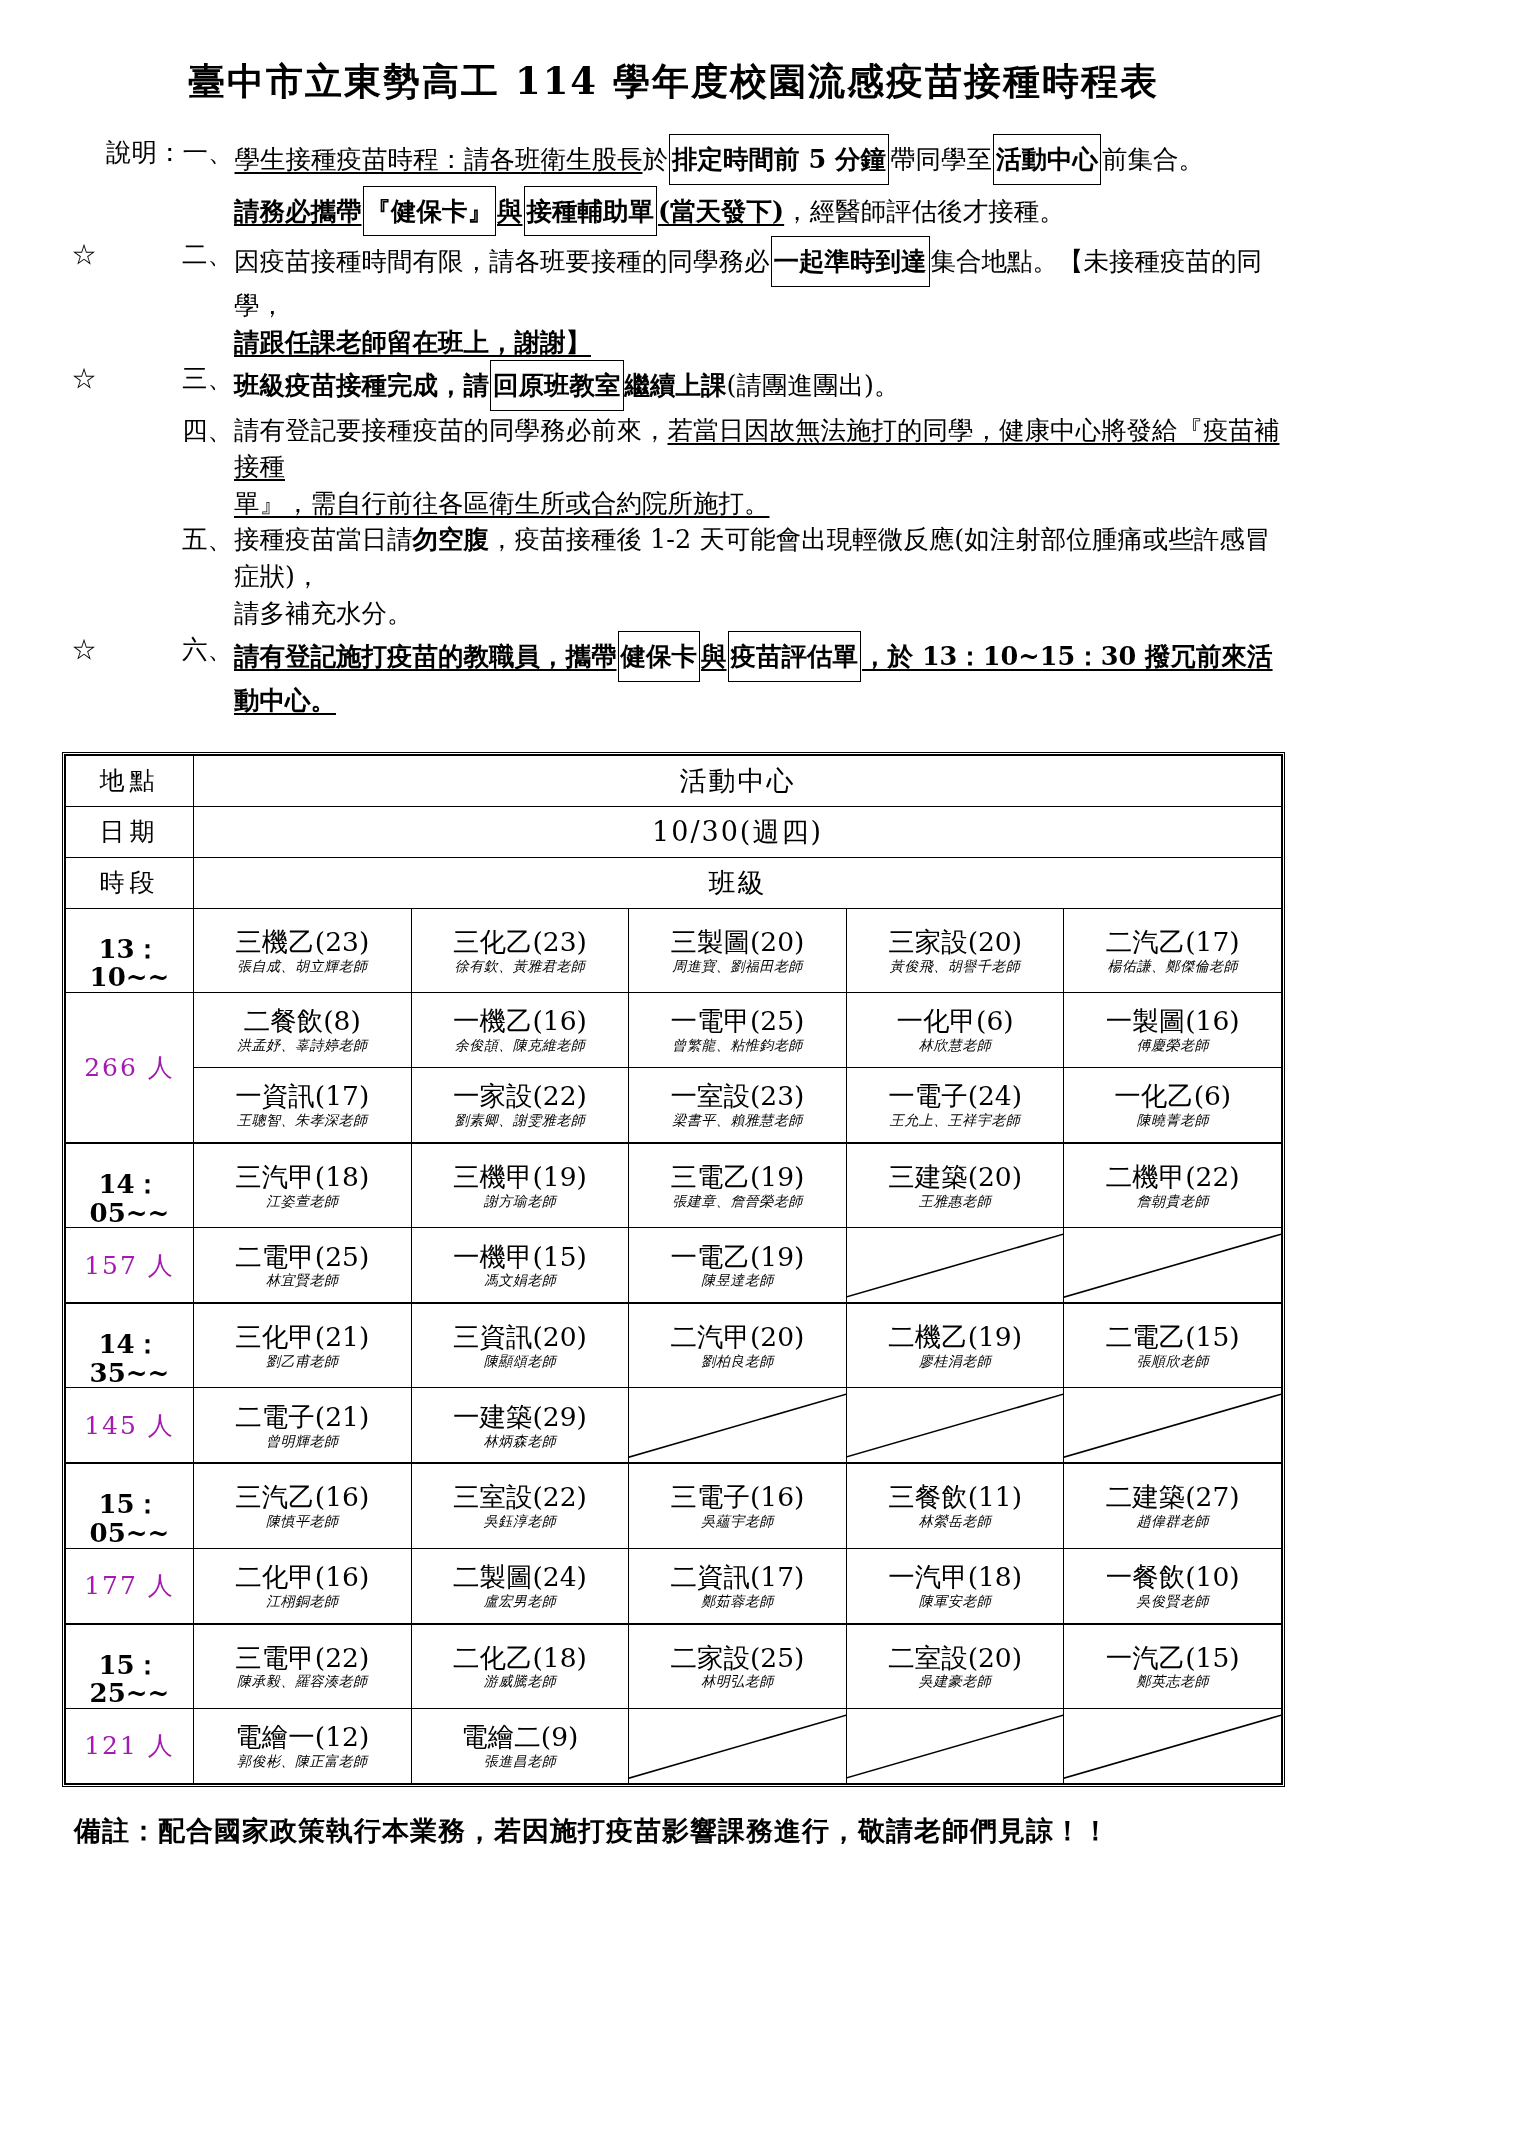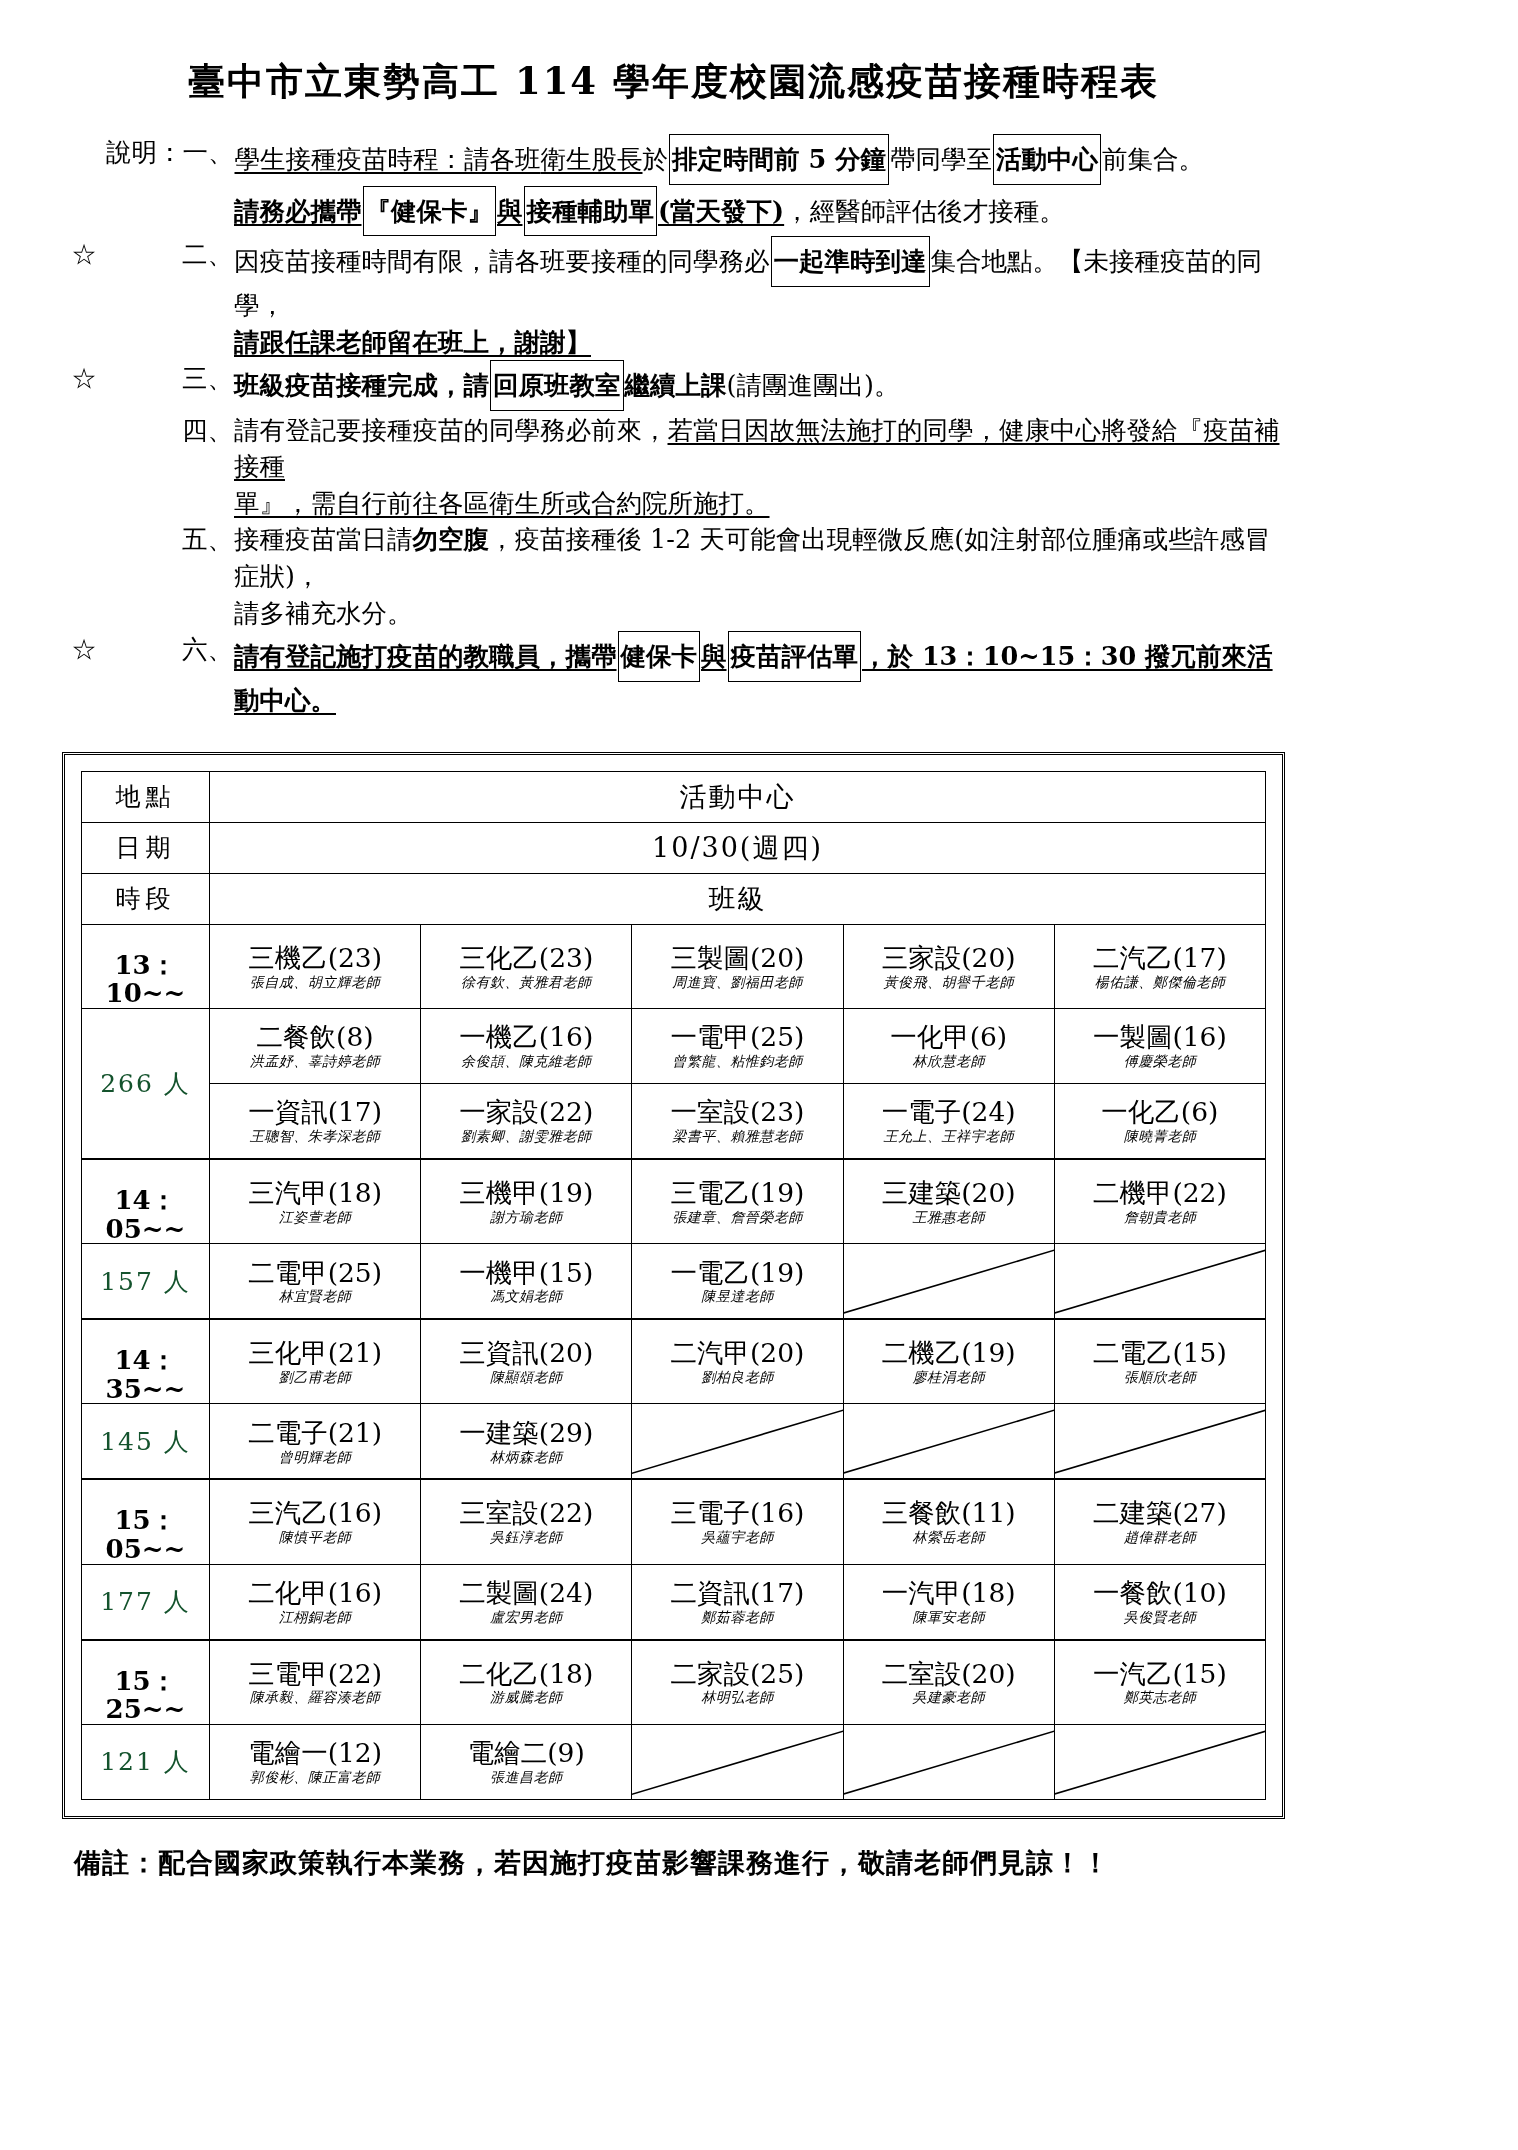--- a/index.html
+++ b/index.html
@@ -78,21 +78,21 @@
     padding: 10px 2px;
     line-height: 1.12;
     font-weight: bold;
     margin: 0 1px;
     vertical-align: baseline;
   }
 
   
   .sched-wrap {
     border: 3px double #000;
-    padding: 16px;
+    padding: 0;
   }
   table.sched {
     border-collapse: collapse;
     width: 100%;
     table-layout: fixed;
   }
   table.sched td {
     border: 1.6px solid #000;
     text-align: center;
     vertical-align: middle;
@@ -112,21 +112,21 @@
   .time-cell {
     font-size: 26px;
     font-weight: bold;
     line-height: 1.1;
     padding: 6px 2px 4px 2px;
     vertical-align: top;
   }
   .time-cell .t-txt { display: block; margin-top: 26px; }
   .count-cell {
     font-size: 25px;
-    color: #14532d;
+    color: #a21caf;
     letter-spacing: 2px;
     vertical-align: top;
     padding-top: 30px;
   }
   .class-cell {
     height: 74px;
     padding: 6px 2px;
   }
   .class-name {
     font-size: 26.5px;

